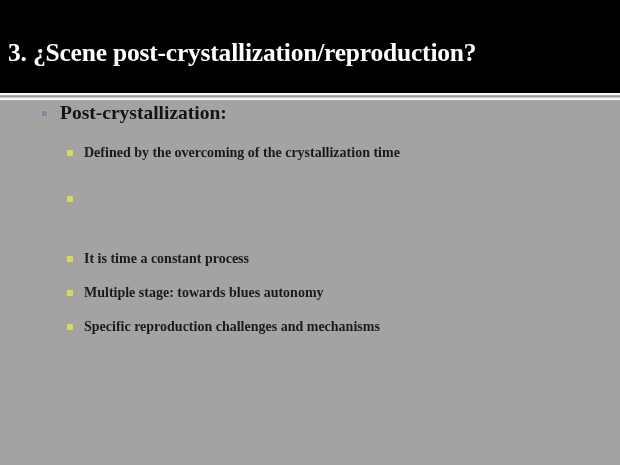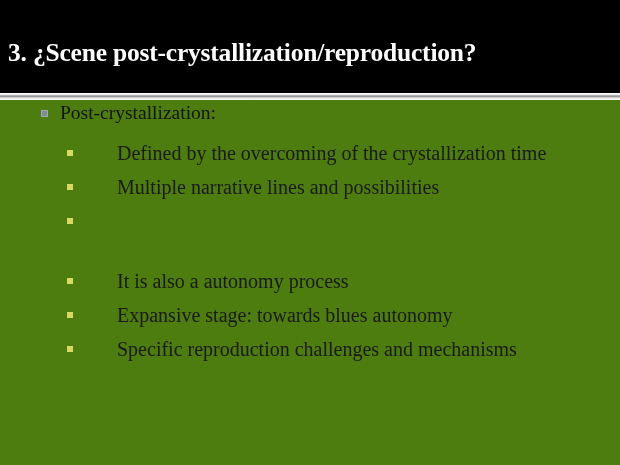--- a/index.html
+++ b/index.html
@@ -13,21 +13,21 @@
     overflow: hidden;
     background: #ffffff;
     font-family: "Liberation Serif", "DejaVu Serif", serif;
     -webkit-font-smoothing: antialiased;
   }
 
   .slide {
     position: relative;
     width: 620px;
     height: 465px;
-    background: #4d7c0f;
+    background: #a3a3a3;
     overflow: hidden;
   }
 
   
   .title-band {
     position: absolute;
     left: 0;
     top: 0;
     width: 620px;
     height: 93px;
@@ -66,20 +66,21 @@
         #ffffff 100%);
   }
 
   
   .body-area {
     position: absolute;
     left: 0;
     top: 100px;
     width: 538px;
     height: 365px;
+    font-weight: bold;
   }
 
   .bullet-group {
     position: relative;
   }
 
   
   .lvl1 {
     position: relative;
     padding-left: 60px;
@@ -95,24 +96,24 @@
     top: 10px;
     width: 7px;
     height: 7px;
     background: #7e8b99;
     box-shadow: inset 0 0 0 1px rgba(255,255,255,0.25);
   }
 
   
   .lvl2 {
     position: relative;
-    padding-left: 117px;
+    padding-left: 84px;
     min-height: 22px;
     color: #1a1a1a;
-    font-size: 20px;
+    font-size: 14px;
     line-height: 22px;
     white-space: nowrap;
   }
   .lvl2 .marker {
     position: absolute;
     left: 67px;
     top: 8px;
     width: 6px;
     height: 6px;
     background: #d8d864;
@@ -146,50 +147,46 @@
 
       <div class="sp-after-h1"></div>
 
       <div class="lvl2">
         <span class="marker"></span>
         <span class="label">Defined by the overcoming of the crystallization time</span>
       </div>
 
       <div class="sp-between-sub"></div>
 
-      <div class="lvl2">
-        <span class="marker"></span>
-        <span class="label">Multiple narrative lines and possibilities</span>
-      </div>
 
       <div class="sp-between-sub"></div>
 
       <div class="lvl2">
         <span class="marker"></span>
       </div>
 
     </div>
 
     <div class="sp-group-gap"></div>
 
     <div class="bullet-group">
 
 
       <div class="sp-after-h1"></div>
 
       <div class="lvl2">
         <span class="marker"></span>
-        <span class="label">It is also a autonomy process</span>
+        <span class="label">It is time a constant process</span>
       </div>
 
       <div class="sp-between-sub"></div>
 
       <div class="lvl2">
         <span class="marker"></span>
-        <span class="label">Expansive stage: towards blues autonomy</span>
+        <span class="label">Multiple stage: towards blues autonomy</span>
       </div>
 
       <div class="sp-between-sub"></div>
 
       <div class="lvl2">
         <span class="marker"></span>
         <span class="label">Specific reproduction challenges and mechanisms</span>
       </div>
 
     </div>

